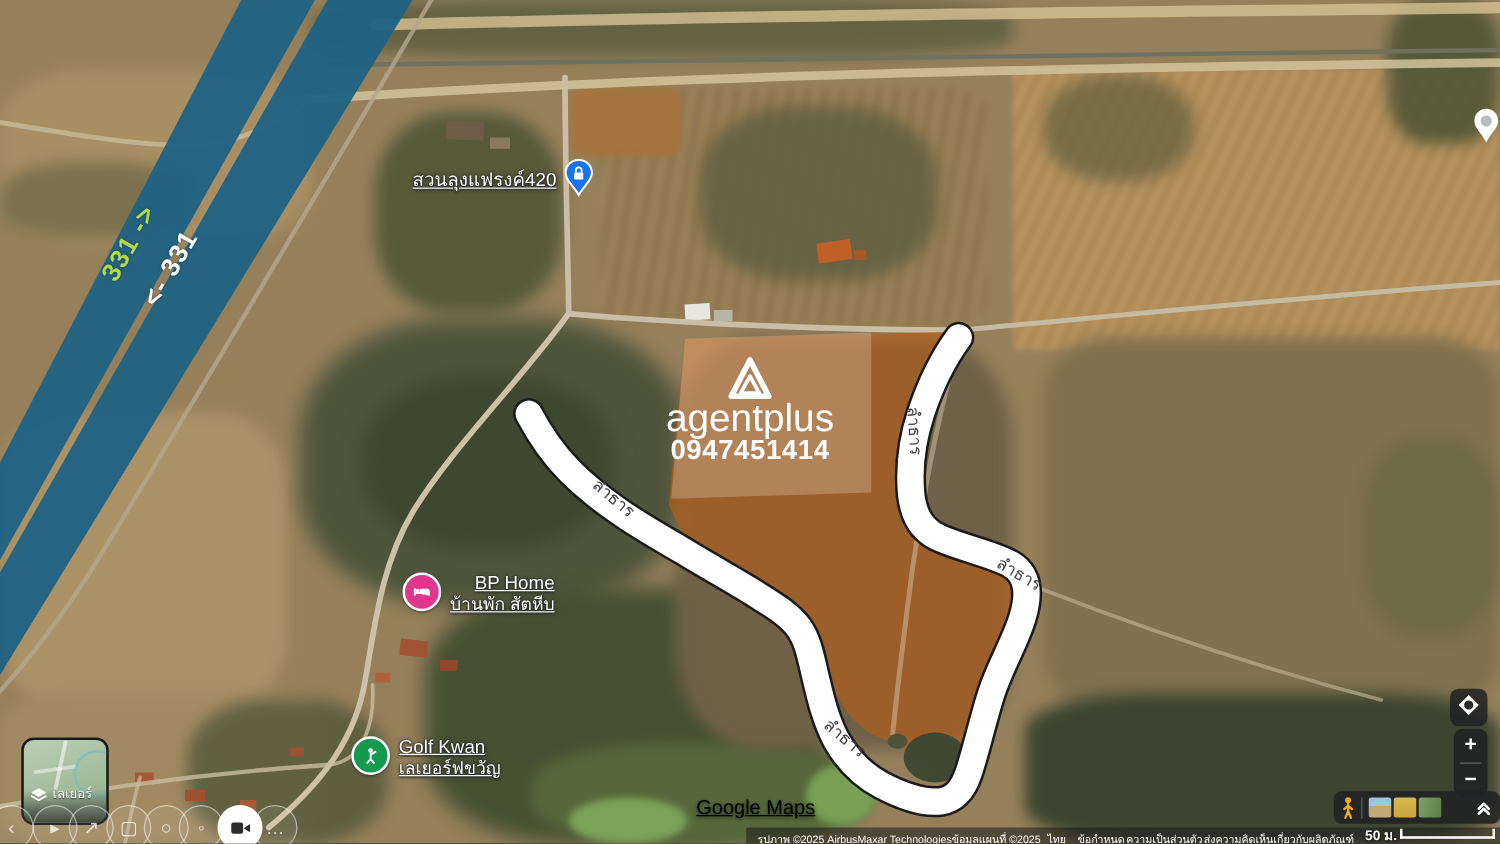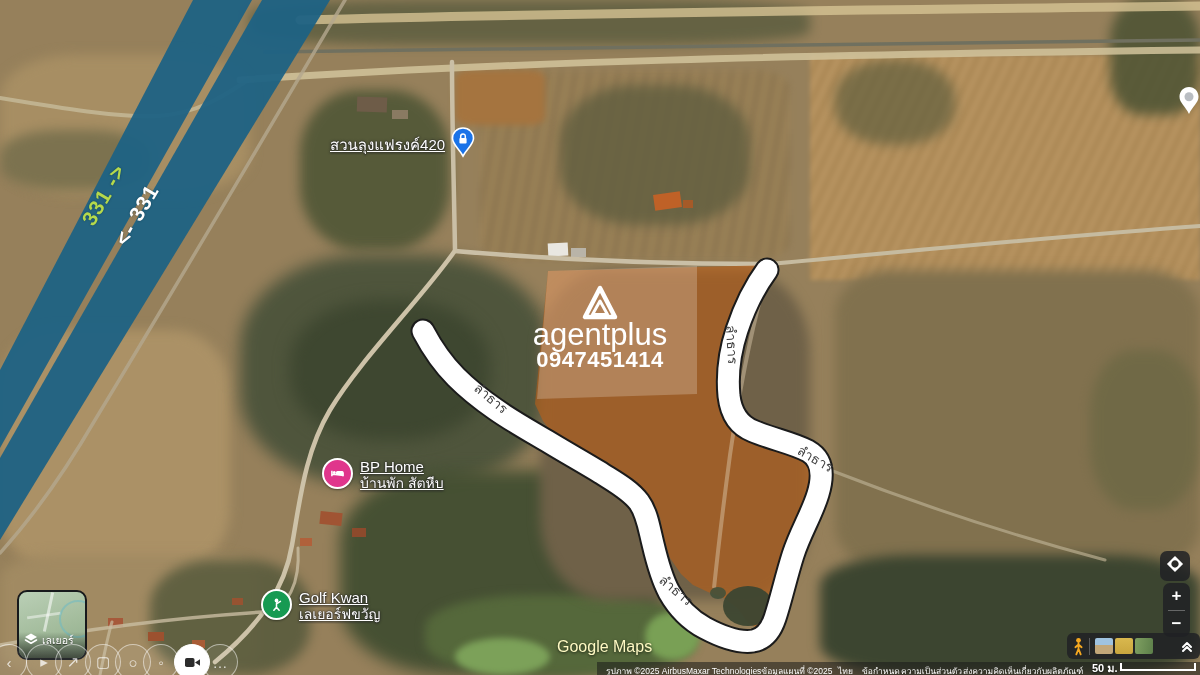--- a/index.html
+++ b/index.html
@@ -148,48 +148,48 @@
 
   <div style="position:absolute;left:322px;top:458px;display:flex;align-items:flex-start;">
     <span style="width:27px;height:27px;border-radius:50%;background:#e0368c;border:2px solid #fff;
                  display:flex;align-items:center;justify-content:center;box-shadow:0 1px 2px rgba(0,0,0,.4);">
       <svg width="15" height="15" viewBox="0 0 16 16">
         <circle cx="4.5" cy="7" r="1.6" fill="#fff"></circle>
         <path d="M2 11 V5 M2 9 H14 V11 M7 9 V7.2 a1 1 0 0 1 1-1 H13 a1.5 1.5 0 0 1 1 1.4 V9" stroke="#fff" stroke-width="1.6" fill="#fff"></path>
       </svg>
     </span>
     <span class="poi-label" style="position:static;margin-left:7px;">
-      <span style="font-size:15px;display:block;">BP Home</span>
+      <span style="font-size:15px;display:block;text-align:right;">BP Home</span>
       <span style="font-size:14px;display:block;">บ้านพัก สัตหีบ</span>
     </span>
   </div>
 
-  <div style="position:absolute;left:261px;top:589px;display:flex;align-items:flex-start;">
+  <div style="position:absolute;left:281px;top:589px;display:flex;align-items:flex-start;">
     <span style="width:27px;height:27px;border-radius:50%;background:#169a52;border:2px solid #fff;
                  display:flex;align-items:center;justify-content:center;box-shadow:0 1px 2px rgba(0,0,0,.4);">
       <svg width="15" height="15" viewBox="0 0 16 16">
         <circle cx="8" cy="3.6" r="2" fill="#fff"></circle>
         <path d="M8 6 V11 M8 11 L5.2 14.2 M8 11 L10.8 14.2 M8 7.2 L12.2 4.6" stroke="#fff" stroke-width="1.6" fill="none" stroke-linecap="round"></path>
       </svg>
     </span>
     <span class="poi-label" style="position:static;margin-left:7px;">
       <span style="font-size:15px;display:block;">Golf Kwan</span>
       <span style="font-size:14px;display:block;">เลเยอร์ฟขวัญ</span>
     </span>
   </div>
 
   <div style="position:absolute;left:1177px;top:86px;">
     <svg width="24" height="30" viewBox="0 0 24 30">
       <path d="M12 1 C6.5 1 2.5 5.3 2.5 10.8 C2.5 16.8 8.5 20.5 12 28 C15.5 20.5 21.5 16.8 21.5 10.8 C21.5 5.3 17.5 1 12 1 Z" fill="#fff"></path>
       <circle cx="12" cy="10.8" r="4.5" fill="#b9bdc2"></circle>
     </svg>
   </div>
 
-  <div style="position:absolute;left:557px;top:638px;color:#fef9c3;font-size:16px;
-              text-shadow:0 1px 3px rgba(0,0,0,.7);">Google Maps</div>
+  <div style="position:absolute;left:557px;top:638px;color:#000000;font-size:16px;
+              text-shadow:0 1px 3px rgba(0,0,0,.7);text-decoration:underline;">Google Maps</div>
 
   <div class="attr-strip"></div>
   <span class="attr-text" style="left:606px;">รูปภาพ ©2025 AirbusMaxar Technologiesข้อมูลแผนที่ ©2025</span>
   <span class="attr-text" style="left:838px;">ไทย</span>
   <span class="attr-text" style="left:862px;">ข้อกำหนด</span>
   <span class="attr-text" style="left:901px;">ความเป็นส่วนตัว</span>
   <span class="attr-text" style="left:963px;">ส่งความคิดเห็นเกี่ยวกับผลิตภัณฑ์</span>
 
   <span style="position:absolute;left:1092px;top:659px;color:#fff;font-size:11px;font-weight:bold;
                text-shadow:0 1px 2px rgba(0,0,0,.7);">50 ม.</span>
@@ -228,21 +228,21 @@
       </svg>
     </span>
   </div>
 
   <div id="minimap">
     <div style="position:absolute;left:28px;top:0;width:3px;height:40px;background:rgba(255,255,255,.55);transform:rotate(12deg);"></div>
     <div style="position:absolute;left:8px;top:22px;width:34px;height:3px;background:rgba(255,255,255,.45);transform:rotate(-8deg);"></div>
     <div style="position:absolute;left:40px;top:8px;width:34px;height:34px;border:2px solid rgba(110,185,195,.55);border-radius:50%;"></div>
     <div style="position:absolute;left:0;bottom:0;width:100%;height:26px;
                 background:linear-gradient(transparent,rgba(20,24,18,.75));
-                display:flex;align-items:flex-start;padding:0 5px 15px;box-sizing:border-box;">
+                display:flex;align-items:flex-end;padding:0 5px 15px;box-sizing:border-box;">
       <span style="display:flex;margin-right:4px;">
         <svg width="14" height="14" viewBox="0 0 14 14">
           <path d="M7 1.5 L13 5 L7 8.5 L1 5 Z" fill="#fff"></path>
           <path d="M1.5 8 L7 11.2 L12.5 8" fill="none" stroke="#fff" stroke-width="1.6" stroke-linecap="round" stroke-linejoin="round"></path>
         </svg>
       </span>
       <span style="color:#fff;font-size:10.5px;text-shadow:0 1px 1px rgba(0,0,0,.6);">เลเยอร์</span>
     </div>
   </div>
 

